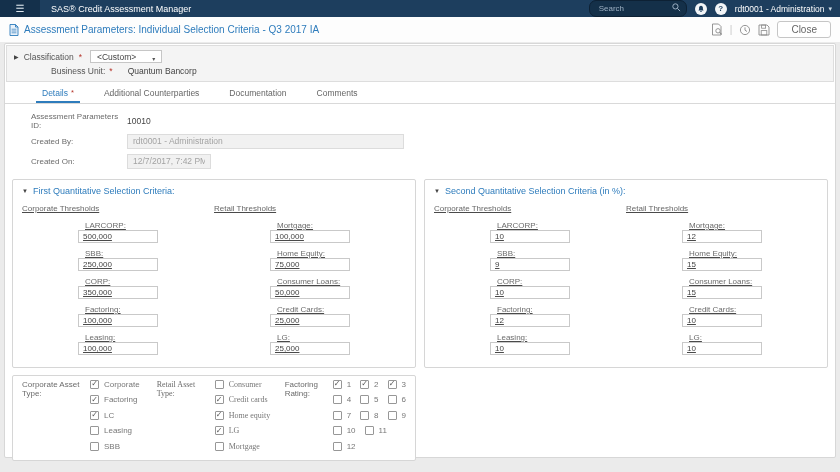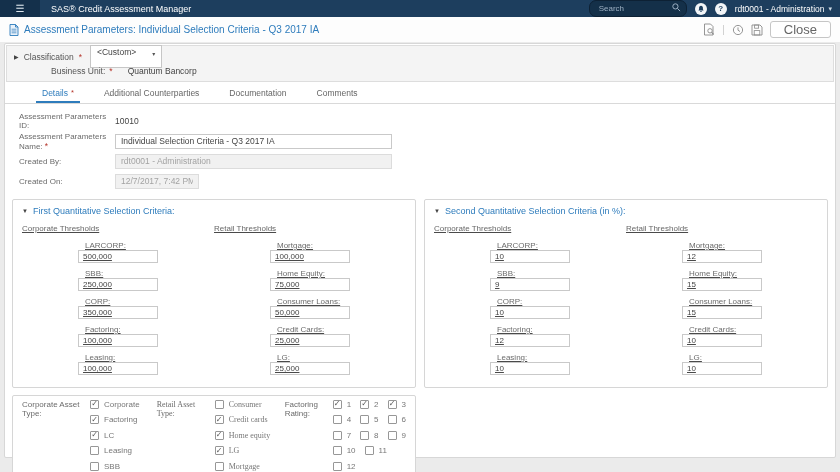--- a/index.html
+++ b/index.html
@@ -19,45 +19,45 @@
   .circle-btn .q { color:#1d3e5e; font-size:8px; font-weight:bold; line-height:1; }
   .user-menu { color:#fff; font-size:8.5px; display:flex; align-items:center; gap:4px; cursor:pointer; }
   .user-menu .caret { font-size:7px; color:#cdd8e2; }
 
   
   .toolbar { position:absolute; top:17px; left:0; right:0; height:25px; background:#fdfdfd; display:flex; align-items:center; padding:0 9px; }
   .page-title { color:#2e7cbc; font-size:10px; margin-left:5px; }
   .toolbar-right { margin-left:auto; display:flex; align-items:center; gap:7px; }
   .icon-btn { background:none; border:none; padding:0; cursor:pointer; display:flex; align-items:center; }
   .tb-sep { color:#c9c9c9; font-size:10px; }
-  .close-btn { height:17px; padding:0 13px; background:#fff; border:1px solid #c6c6c6; border-radius:3px; color:#666; font-size:13px; font-family:inherit; cursor:pointer; }
+  .close-btn { height:17px; padding:0 13px; background:#fff; border:1px solid #c6c6c6; border-radius:3px; color:#666; font-size:10px; font-family:inherit; cursor:pointer; }
 
   
   .outer { position:absolute; top:43px; left:4px; width:832px; height:415px; background:#fff; border:1px solid #d7d7d7; border-radius:2px; }
 
   
   .classif { margin:1px; background:#f4f4f4; border:1px solid #ddd; padding:3px 7px 4px; }
   .cl-row1 { display:flex; align-items:center; gap:5px; height:15px; }
   .tri { font-size:6px; color:#444; }
   .cl-label { color:#555; font-size:8.5px; }
   .req { color:#b5342a; font-size:8.5px; }
-  .cl-dd { display:flex; align-items:flex-end; gap:16px; background:#fff; border:1px solid #c6c6c6; padding:1px 6px 10px; font-size:8.5px; color:#444; cursor:pointer; margin-left:3px; }
+  .cl-dd { display:flex; align-items:flex-end; gap:16px; background:#fff; border:1px solid #c6c6c6; padding:1px 6px 0; font-size:8.5px; color:#444; cursor:pointer; margin-left:3px; }
   .cl-dd .caret { font-size:6px; color:#555; }
   .cl-row2 { display:flex; gap:4px; align-items:center; padding-left:37px; height:13px; color:#555; font-size:8.5px; }
   .cl-bu-val { margin-left:11px; color:#444; }
 
   
   .tabs { display:flex; border-bottom:1px solid #d9d9d9; padding-left:22px; height:21px; }
   .tab { padding:5px 15px 0; font-size:8.5px; color:#666; cursor:pointer; position:relative; white-space:nowrap; }
   .tab.active { color:#2e7cbc; }
   .tab.active::after { content:""; position:absolute; left:9px; right:9px; bottom:0; height:2px; background:#2e7cbc; }
   .tab .treq { color:#b5342a; margin-left:3px; font-size:7.5px; vertical-align:top; }
 
   
-  .form { padding:7px 0 3px 14px; }
+  .form { padding:7px 0 3px 26px; }
   .frow { display:flex; align-items:center; height:20px; }
   .flabel { width:96px; flex:none; color:#6b6b6b; font-size:8px; }
   .fvalue { color:#444; font-size:8.5px; }
   .tinput { height:15px; border:1px solid #c9c9c9; font-size:8.5px; color:#444; padding:0 5px; font-family:inherit; }
   .w-wide { width:277px; }
   .w-short { width:84px; }
   .tinput:disabled { background:#f1f1f1; color:#a3a3a3; border-color:#dcdcdc; }
 
   
   .panels { display:flex; gap:8px; margin:5px 7px 0; }
@@ -174,24 +174,20 @@
       <div class="tab"><span>Documentation</span></div>
       <div class="tab"><span>Comments</span></div>
     </div>
 
   <div class="form">
     <div class="frow">
       <span class="flabel">Assessment Parameters ID:</span>
       <span class="fvalue">10010</span>
     </div>
     <div class="frow">
-      <span class="flabel"><span>Assessment Parameters Name:</span> <span class="req">*</span></span>
-      <input class="tinput w-wide" value="Individual Selection Criteria - Q3 2017 IA" style="">
-    </div>
-    <div class="frow">
       <span class="flabel">Created By:</span>
       <input class="tinput w-wide" disabled="" value="rdt0001 - Administration" style="">
     </div>
     <div class="frow">
       <span class="flabel">Created On:</span>
       <input class="tinput w-short" disabled="" value="12/7/2017, 7:42 PM" style="">
     </div>
   </div>
 
   <div class="panels">

